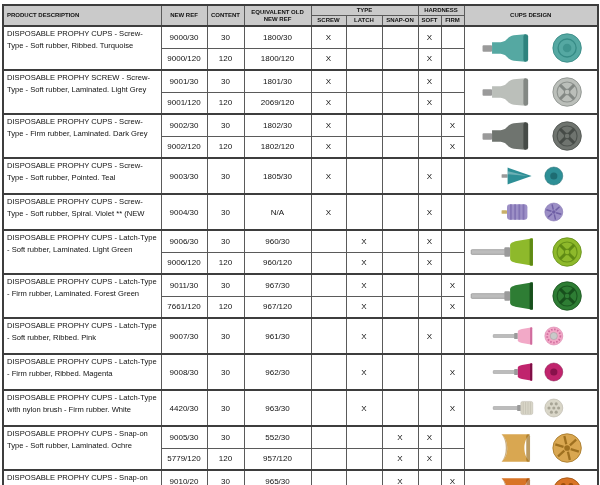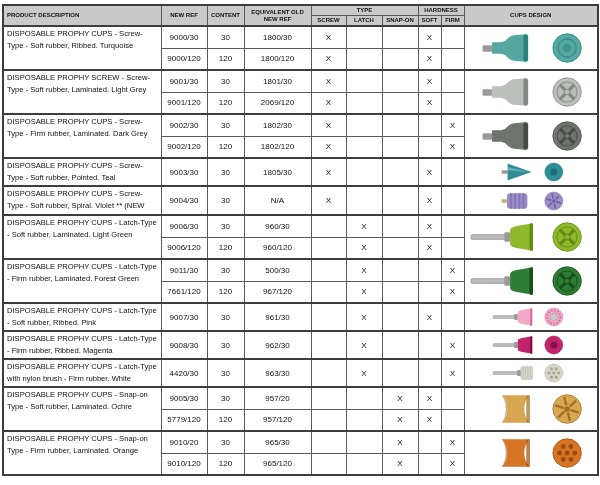--- a/index.html
+++ b/index.html
@@ -4,21 +4,21 @@
 <style>
   html,body{margin:0;padding:0;background:#fff;width:600px;height:485px;overflow:hidden;
     font-family:"Liberation Sans","DejaVu Sans",sans-serif;}
   table{border-collapse:collapse;table-layout:fixed;width:595px;margin:4px 0 0 2px;
     border:2px solid #3d3d3d;}
   th,td{border:1px solid #5a5a5a;color:#111;}
   thead th{background:#cacaca;font-size:6px;font-weight:bold;padding:1px 1px;line-height:7px;
     text-align:center;vertical-align:middle;}
   thead th.desc-h{text-align:left;padding-left:3px;}
   tbody tr{height:22px;}
-  tbody tr.tall{height:28px;}
+  tbody tr.tall{height:36px;}
   tbody tr.gstart td{border-top:2px solid #3d3d3d;}
   td{font-size:8px;text-align:center;vertical-align:middle;padding:0 1px;}
   td.desc{text-align:left;vertical-align:top;padding:1px 2px 0 3px;font-size:7.6px;line-height:12px;}
   td.desc .inner.clip{max-height:26px;overflow:hidden;}
   td.design{padding:0;}
   td.design svg{display:block;margin:0 auto;}
   td.mark{font-size:8px;}
 </style>
 </head>
 <body>
@@ -246,21 +246,21 @@
         <td class="mark"></td>
         <td class="mark">X</td>
         <td class="mark"></td>
       </tr>
       <tr class="gstart">
         <td class="desc" rowspan="2">
           <div class="inner">DISPOSABLE PROPHY CUPS -  Latch-Type - Firm rubber, Laminated. Forest Green</div>
         </td>
         <td>9011/30</td>
         <td>30</td>
-        <td>500/30</td>
+        <td>967/30</td>
         <td class="mark"></td>
         <td class="mark">X</td>
         <td class="mark"></td>
         <td class="mark"></td>
         <td class="mark">X</td>
         <td class="design" rowspan="2">
           <svg width="124" height="38" viewBox="0 0 130 40">
             <rect x="2" y="17.5" width="38" height="5" rx="1" fill="#bcbcbc" stroke="#7d7d7d" stroke-width="0.6"></rect>
             <rect x="37" y="15" width="6" height="10" rx="1" fill="#9a9a9a"></rect>
             <path d="M43,13 C43,10.5 46,9.5 50,8.5 L67,5.5 L67,34.5 L50,31.5 C46,30.5 43,29.5 43,27 Z" fill="#2E7D34"></path>
@@ -361,21 +361,21 @@
             <circle cx="107" cy="13.071796769724491" r="2.6" fill="#A8A596"></circle>
           </svg>
         </td>
       </tr>
       <tr class="gstart">
         <td class="desc" rowspan="2">
           <div class="inner">DISPOSABLE PROPHY CUPS -  Snap-on Type - Soft rubber, Laminated. Ochre</div>
         </td>
         <td>9005/30</td>
         <td>30</td>
-        <td>957/20</td>
+        <td>552/30</td>
         <td class="mark"></td>
         <td class="mark"></td>
         <td class="mark">X</td>
         <td class="mark">X</td>
         <td class="mark"></td>
         <td class="design" rowspan="2">
           <svg width="124" height="38" viewBox="0 0 130 40">
             <path d="M34,5.5 L64,5.5 C56,12 56,28 64,34.5 L34,34.5 C42,28 42,12 34,5.5 Z" fill="#D9A751"></path>
             <path d="M34,5.5 C42,12 42,28 34,34.5 C40,28 40,12 34,5.5 Z" fill="#9E7020" opacity="0.55"></path>
             <rect x="60" y="5.5" width="4" height="29" rx="2" fill="#9E7020" opacity="0.7"></rect>

